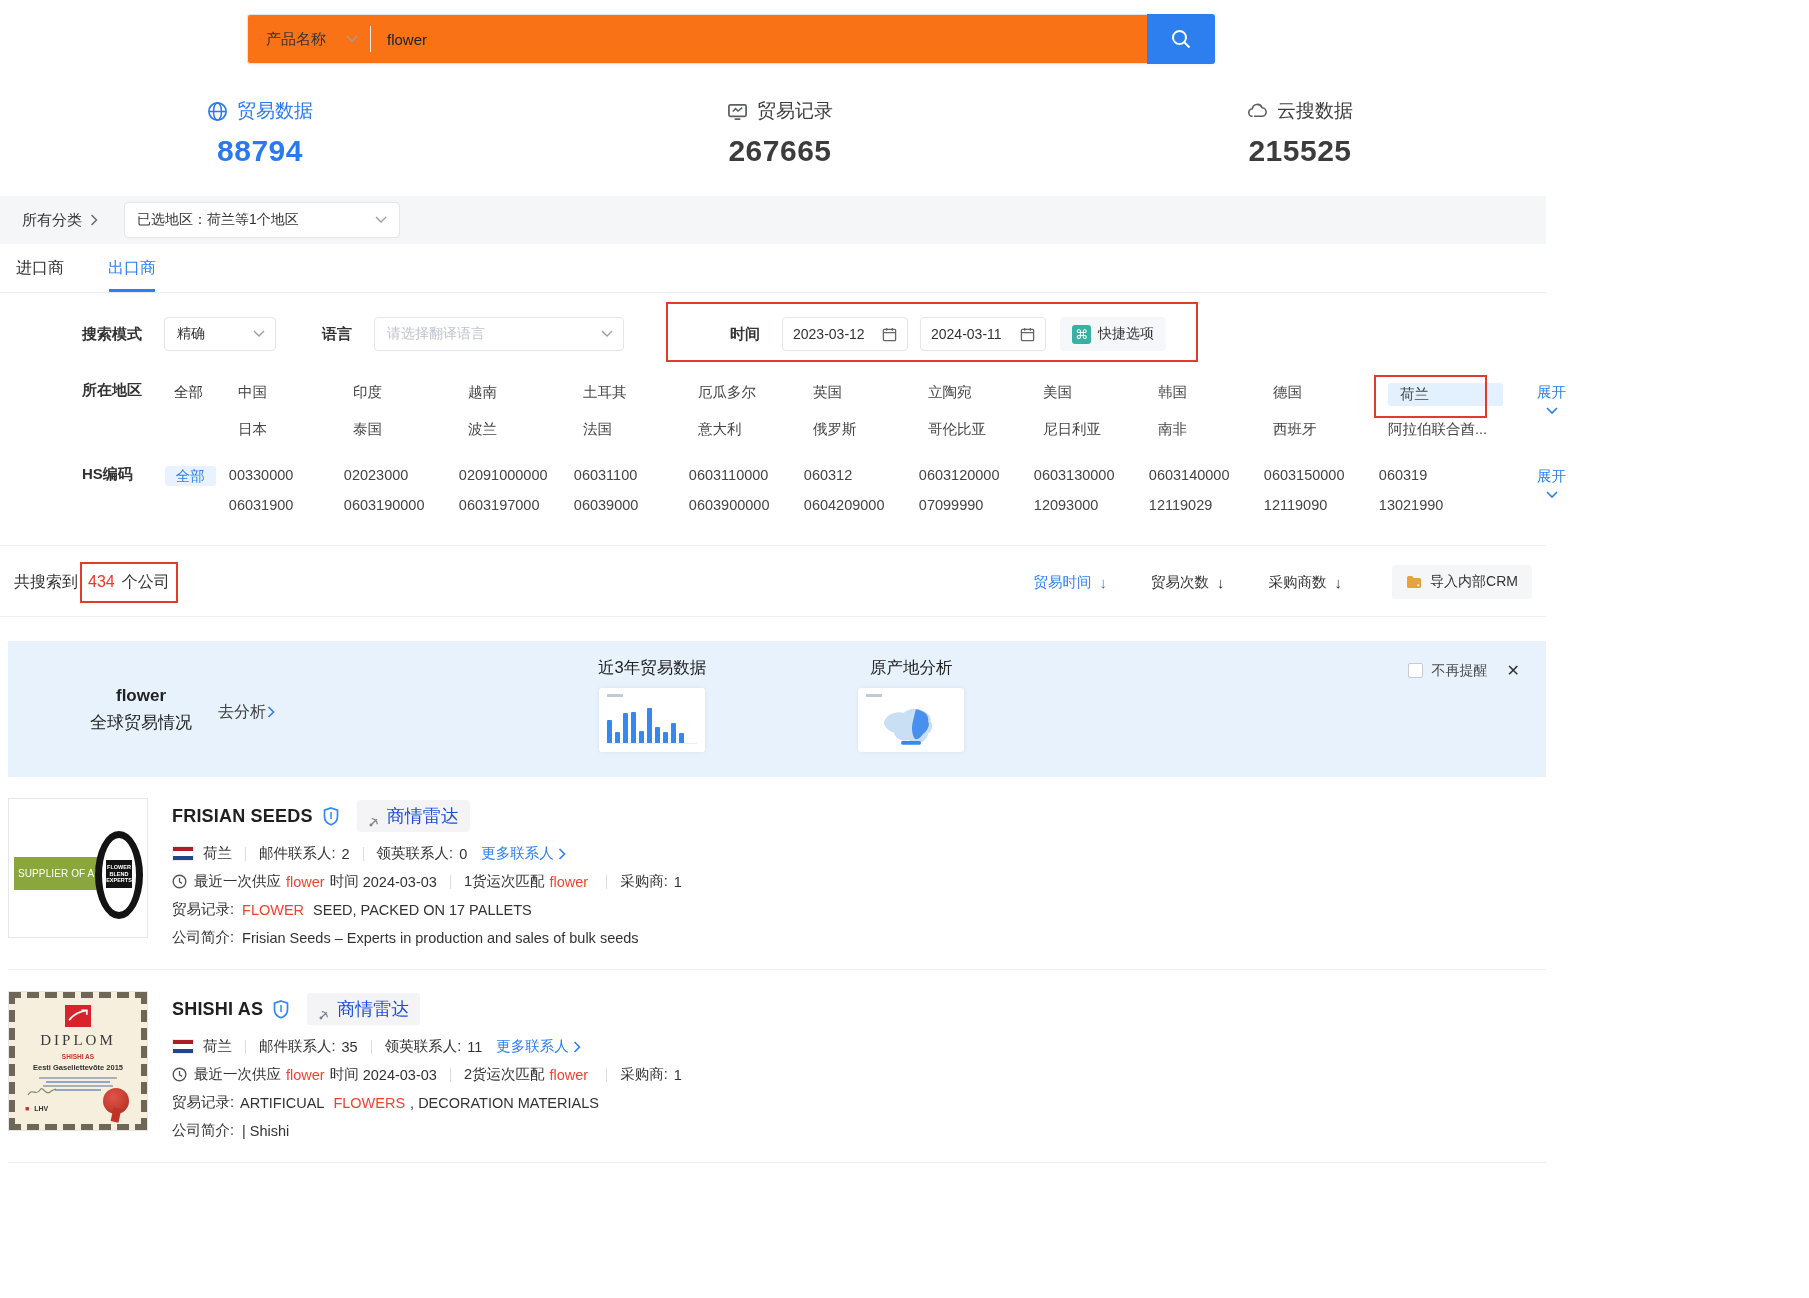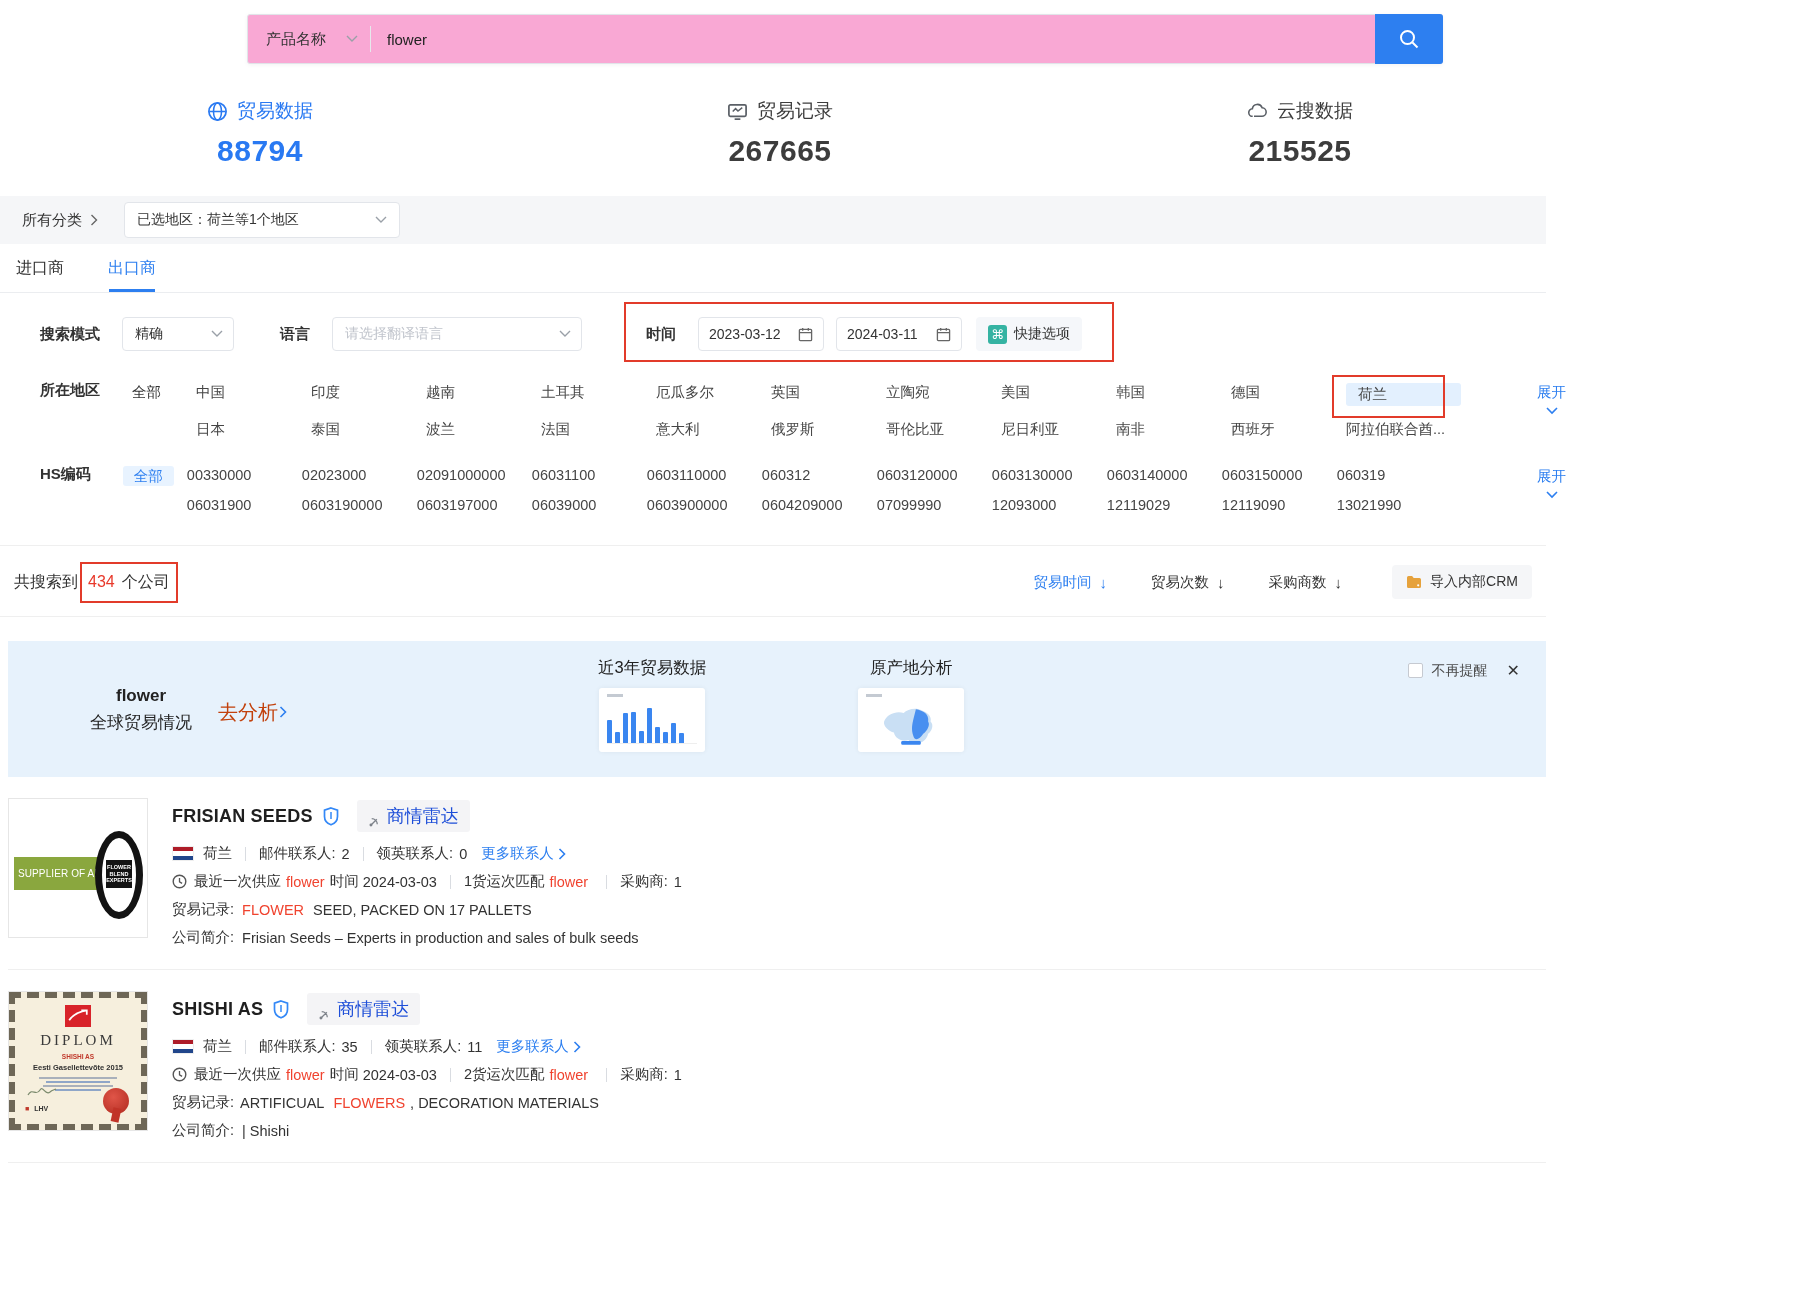--- a/index.html
+++ b/index.html
@@ -2,22 +2,22 @@
 <html><head>
 <meta charset="utf-8">
 <style>
   * { box-sizing: border-box; }
   body { margin:0; width:1809px; background:#fff; color:#333;
          font-family:"Liberation Sans","DejaVu Sans",sans-serif; font-size:14px; }
   .page { width:1809px; }
 
   
   .search-header { padding:14px 0 4px 247px; }
-  .search-bar { width:1196px; height:50px; border:1px solid #e1e4e9; border-radius:3px;
-                display:flex; align-items:center; box-shadow:0 1px 4px rgba(0,0,0,.05); background:#f9a8d4; }
+  .search-bar { width:968px; height:50px; border:1px solid #e1e4e9; border-radius:3px;
+                display:flex; align-items:center; box-shadow:0 1px 4px rgba(0,0,0,.05); background:#f97316; }
   .search-cat { width:122px; height:100%; display:flex; align-items:center; justify-content:space-between;
                 padding:0 12px 0 18px; font-size:15px; color:#333; cursor:pointer; }
   .vdiv { width:1px; height:26px; background:#e6e8ec; }
   .search-input { flex:1; height:100%; border:none; outline:none; padding:0 16px; font-size:15px; color:#222;
                   font-family:inherit; background:transparent; }
   .search-btn { width:68px; height:50px; margin-right:-1px; background:#2d7ff0; border:none; border-radius:0 3px 3px 0;
                 display:flex; align-items:center; justify-content:center; cursor:pointer; }
   .chev { width:12px; height:8px; color:#9aa0a8; flex:none; }
   .chev-r { width:8px; height:12px; }
 
@@ -40,21 +40,21 @@
   
   .tabs { display:flex; gap:40px; padding-left:14px; height:49px; align-items:stretch; border-bottom:1px solid #ebedf0; width:1546px;}
   .tab { font-size:16px; color:#333; display:flex; align-items:center; position:relative; cursor:pointer; padding:0 2px; }
   .tab.active { color:#2d7ff0; }
   .tab.active::after { content:""; position:absolute; left:50%; transform:translateX(-50%); bottom:0;
                        width:46px; height:3px; background:#2d7ff0; }
 
   
   .filters { padding:24px 14px 2px 40px; width:1580px; }
   .filter-row1 { display:flex; align-items:center; margin-bottom:30px; }
-  .f-label { font-weight:700; font-size:15px; color:#333; white-space:nowrap; }
+  .f-label { font-weight:700; font-size:15px; color:#333; white-space:nowrap;margin-left:42px; }
   .sel { height:34px; border:1px solid #e2e5ea; border-radius:4px; background:#fff;
          display:flex; align-items:center; padding:0 10px 0 12px; font-size:14px; color:#333; cursor:pointer; }
   .sel .chev { margin-left:auto; }
   .sel.mode { width:112px; margin-left:22px; }
   .sel.lang { width:250px; margin-left:22px; }
   .placeholder { color:#c0c4cc; }
   .time-group { position:relative; display:flex; align-items:center; margin-left:64px; }
   .date-box { width:126px; height:34px; border:1px solid #e2e5ea; border-radius:4px; background:#fff;
               display:flex; align-items:center; padding:0 10px; font-size:14px; color:#333; cursor:pointer; }
   .date-box svg { margin-left:auto; width:15px; height:15px; color:#666; }
@@ -93,21 +93,21 @@
   .sort.active { color:#2d7ff0; }
   .crm-btn { margin-left:50px; height:34px; padding:0 14px; background:#f5f6f8; border-radius:4px;
              display:flex; align-items:center; gap:8px; font-size:14px; color:#333; cursor:pointer; }
   .crm-btn svg { width:16px; height:14px; color:#e6a23c; }
 
   
   .banner { position:relative; margin:24px 0 0 8px; width:1538px; height:136px; background:#e7f2fc;
             display:flex; align-items:center; }
   .banner-left { margin-left:82px; text-align:center; font-size:17px; color:#222; line-height:27px; }
   .banner-kw { font-weight:700; }
-  .analyze { color:#c2410c; font-size:20px; margin-left:26px; display:flex; align-items:center; gap:1px; cursor:pointer; margin-top:6px;}
+  .analyze { color:#404040; font-size:16px; margin-left:26px; display:flex; align-items:center; gap:1px; cursor:pointer; margin-top:6px;}
   .analyze .chev-r { color:#2d7ff0; }
   .thumbs { position:absolute; left:590px; top:16px; display:flex; gap:152px; }
   .thumb { display:flex; flex-direction:column; align-items:center; }
   .thumb-title { font-size:16.5px; color:#222; margin-bottom:9px; }
   .thumb-card { width:106px; height:64px; background:#fff; border-radius:3px; box-shadow:0 0 5px rgba(0,0,0,.06);
                 padding:6px 8px 5px; cursor:pointer; }
   .cap { display:block; width:16px; height:3px; background:#c4cad2; margin-bottom:5px; }
   .vbars { display:flex; align-items:flex-end; gap:3px; height:42px; border-bottom:1px solid #eee; }
   .vbars i { width:5px; background:#3a86f0; border-radius:1px 1px 0 0; display:block; }
   .hbars .hrow { display:flex; height:7px; margin-bottom:4px; }

